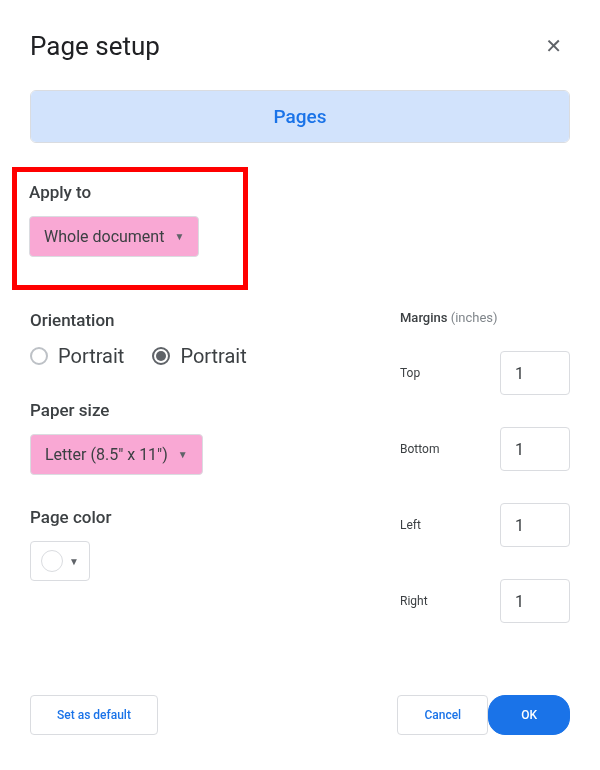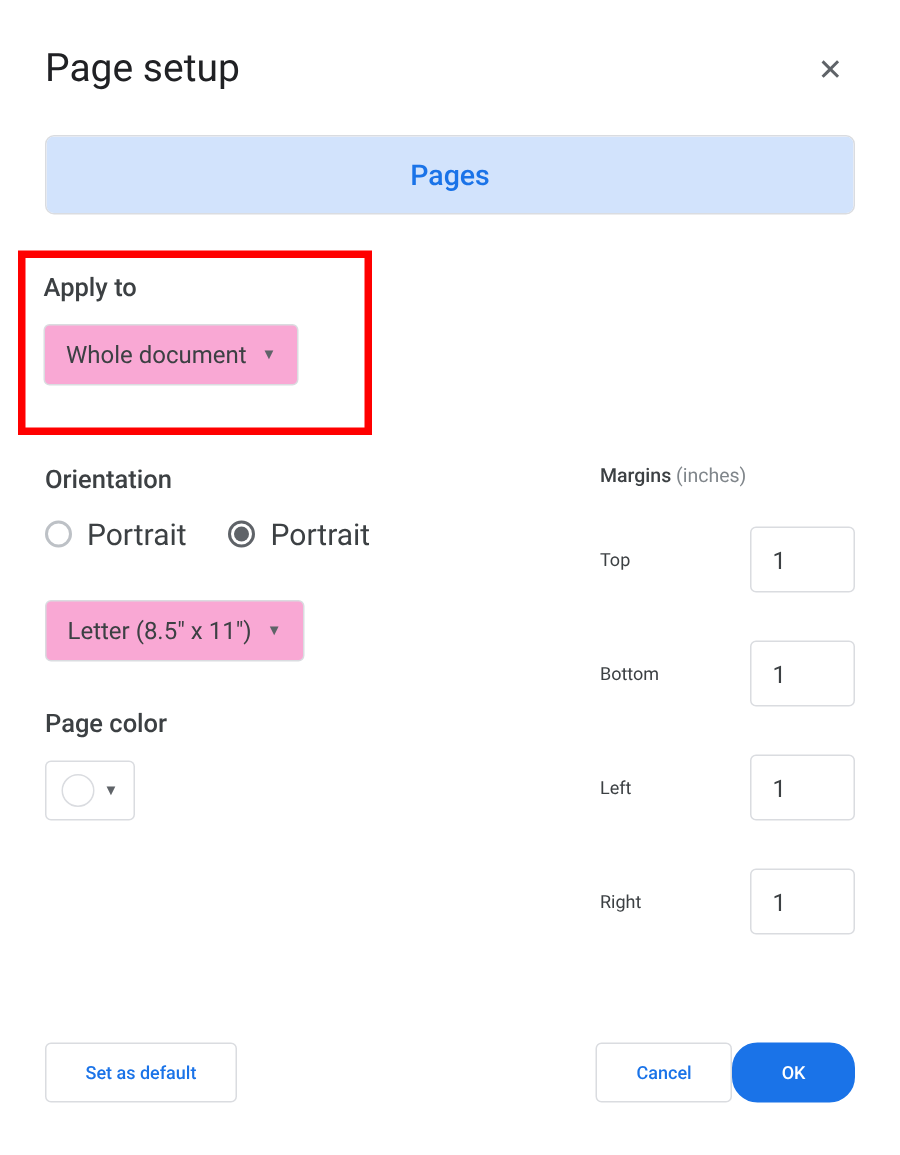--- a/index.html
+++ b/index.html
@@ -241,20 +241,21 @@
         <div class="radio-option">
           <div class="radio-circle selected">
             <div class="radio-dot"></div>
           </div>
           <span>Portrait</span>
         </div>
       </div>
     </div>
 
     <div class="section">
+      <div class="section-label">Paper size</div>
       <div class="dropdown">
         <span>Letter (8.5" x 11")</span>
         <span class="dropdown-caret">▼</span>
       </div>
     </div>
 
     <div class="section">
       <div class="section-label">Page color</div>
       <div class="color-dropdown">
         <div class="color-swatch"></div>

